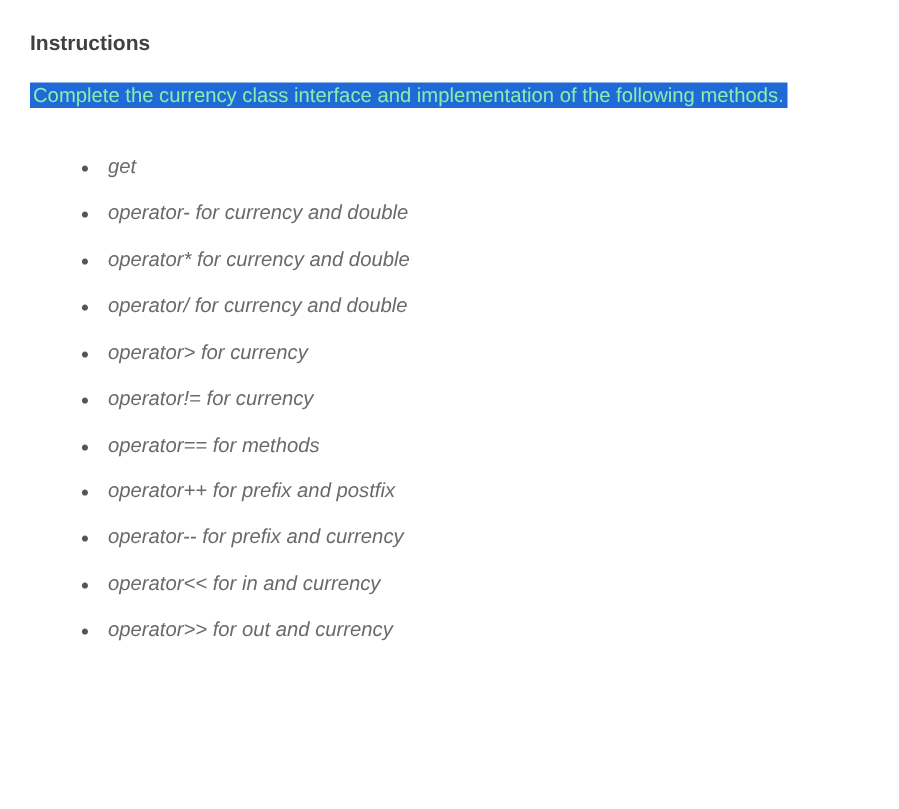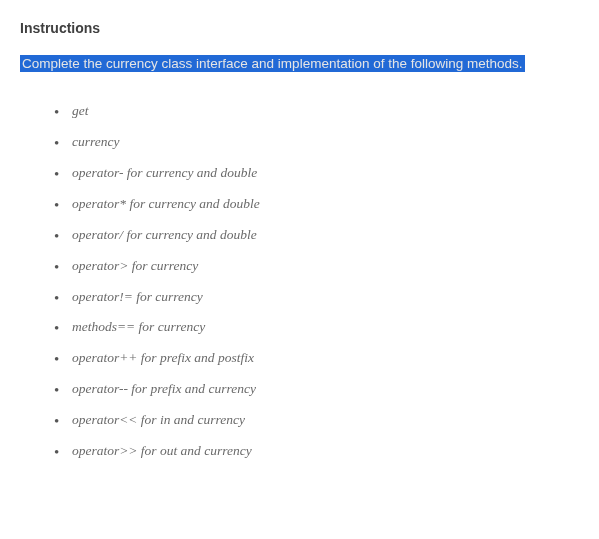--- a/index.html
+++ b/index.html
@@ -15,38 +15,37 @@
       color: #555;
     }
     .heading {
       font-size: 14px;
       font-weight: 700;
       color: #404040;
       margin-bottom: 18px;
     }
     .highlighted-text {
       background-color: #2169d6;
-      color: #e5e5e5;
+      color: #86efac;
       font-size: 13.5px;
       padding: 1px 2px;
       display: inline;
       line-height: 1.5;
     }
     .method-list {
       list-style: none;
       margin: 22px 0 22px 52px;
     }
     .method-list li {
       position: relative;
       font-style: italic;
       font-size: 13.5px;
       color: #6a6a6a;
       padding: 6px 0;
       line-height: 1.4;
-      font-family: Liberation Serif, serif;
     }
     .method-list li::before {
       content: "•";
       position: absolute;
       left: -18px;
       color: #555;
       font-style: normal;
       font-size: 15px;
     }
   </style>
@@ -54,24 +53,23 @@
 <body>
 
 <h2 class="heading">Instructions</h2>
 
 <div>
   <span class="highlighted-text">Complete the currency class interface and implementation of the following methods.   </span>
 </div>
 
 <ul class="method-list">
     <li>get</li>
-    <li>currency</li>
     <li>operator- for currency and double</li>
     <li>operator* for currency and double</li>
     <li>operator/ for currency and double</li>
     <li>operator&gt; for currency</li>
     <li>operator!= for currency</li>
-    <li>methods== for currency</li>
+    <li>operator== for methods</li>
     <li>operator++ for prefix and postfix</li>
     <li>operator-- for prefix and currency</li>
     <li>operator&lt;&lt; for in and currency</li>
     <li>operator&gt;&gt; for out and currency</li>
   </ul>
 
 </body></html>

